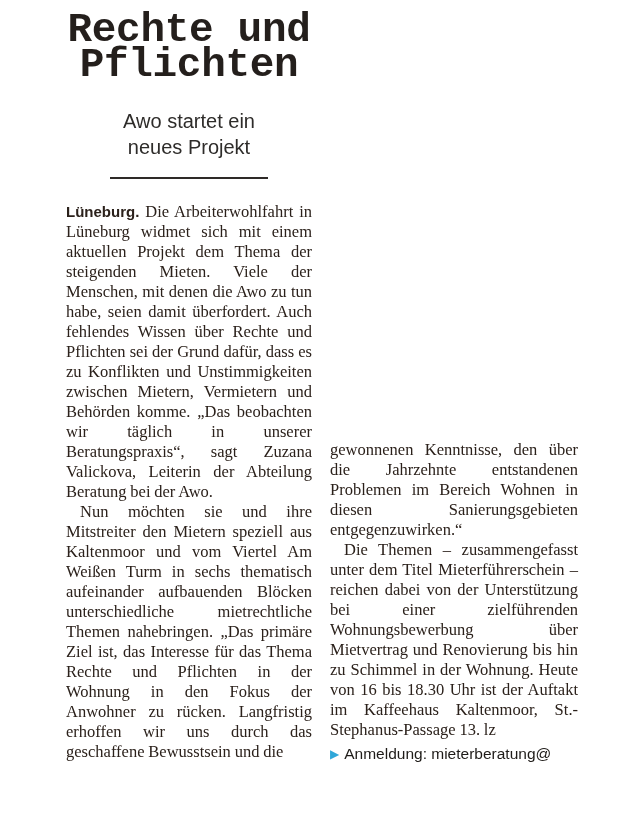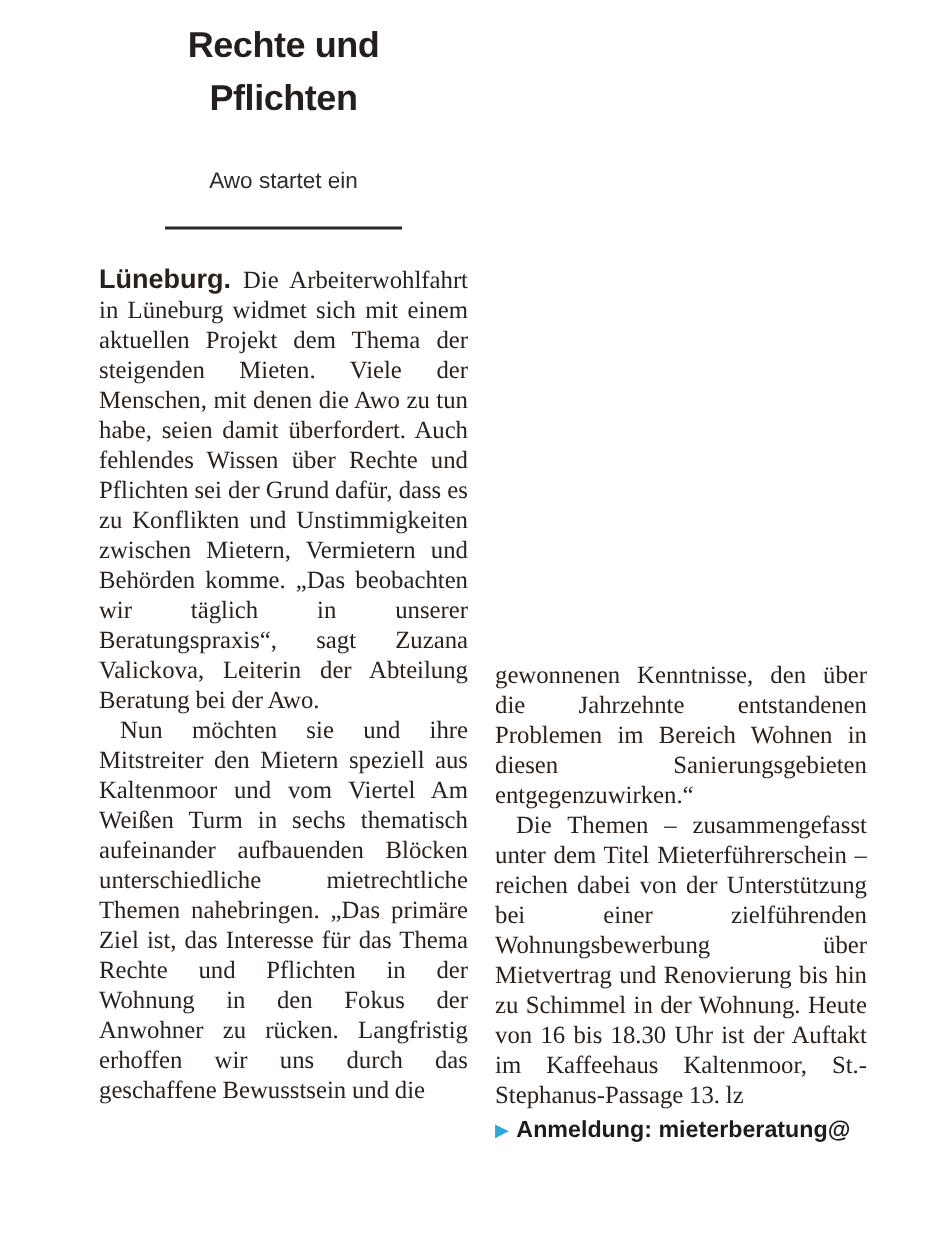--- a/index.html
+++ b/index.html
@@ -14,33 +14,33 @@
   .page { position: absolute; inset: 0; background: #ffffff; }
 
   
   .col-left {
     position: absolute; left: 66px; top: 0;
     width: 246px; height: 835px; overflow: hidden;
   }
   .headline {
     margin: 13px 0 0;
     text-align: center;
-    font-family: Liberation Sans, sans-serif;
+    font-family: Liberation Mono, monospace;
     font-weight: 700;
-    font-size: 24px; line-height: 35px;
+    font-size: 41px; line-height: 35px;
     letter-spacing: -0.3px;
     color: #241f1c;
   }
   .headline span { display: block; }
   .subtitle {
     margin: 25px 0 0;
     text-align: center;
     font-family: "Liberation Sans", sans-serif;
     font-weight: 400;
-    font-size: 15px; line-height: 26px;
+    font-size: 20px; line-height: 26px;
     color: #2e2c2a;
   }
   .subtitle span { display: block; }
   .rule {
     width: 158px; height: 2px;
     background: #2e2a28;
     margin: 17px auto 0;
   }
   .body-text {
     margin-top: 23px;
@@ -48,33 +48,33 @@
     color: #2b211b;
     text-align: justify;
     hyphens: auto; -webkit-hyphens: auto;
     word-spacing: -0.3px;
   }
   .body-text p { margin: 0; }
   .body-text p.indent { text-indent: 14px; }
   .lead-in {
     font-family: "Liberation Sans", sans-serif;
     font-weight: 700;
-    font-size: 18px;
+    font-size: 15px;
   }
   .sig { }
 
   
   .col-right {
     position: absolute; left: 330px; top: 424px;
     width: 248px;
   }
   .contact {
     margin-top: 3px;
     font-family: "Liberation Sans", sans-serif;
-    font-weight: 700;
+    font-weight: 400;
     font-size: 15.5px; line-height: 21px;
     color: #1e1b18;
     text-align: left;
   }
   .contact .line { display: block; }
   .arrow-icon {
     display: inline-block;
     font-size: 12px;
     margin-right: 5px;
     transform: translateY(-1px);
@@ -88,20 +88,21 @@
 
   <div class="col-left">
 
     <h1 class="headline">
       <span>Rechte und</span>
       <span>Pflichten</span>
     </h1>
 
     <h2 class="subtitle">
       <span>Awo startet ein</span>
+      <span>neues Projekt</span>
     </h2>
 
     <div class="rule"></div>
 
     <div class="body-text">
       <p><span class="lead-in">Lüneburg.</span> <span>Die Arbeiterwohlfahrt in Lüneburg widmet sich mit einem aktuellen Projekt dem Thema der steigenden Mieten. Viele der Menschen, mit denen die Awo zu tun habe, seien damit überfordert. Auch fehlendes Wissen über Rechte und Pflichten sei der Grund dafür, dass es zu Konflikten und Unstimmigkeiten zwischen Mietern, Vermietern und Behörden komme. „Das beobachten wir täglich in unserer Beratungspraxis“, sagt Zuzana Valickova, Leiterin der Abteilung Beratung bei der Awo.</span></p>
       <p class="indent">Nun möchten sie und ihre Mitstreiter den Mietern speziell aus Kaltenmoor und vom Viertel Am Weißen Turm in sechs thematisch aufeinander aufbauenden Blöcken unterschiedliche mietrechtliche Themen nahebringen. „Das primäre Ziel ist, das Interesse für das Thema Rechte und Pflichten in der Wohnung in den Fokus der Anwohner zu rücken. Langfristig erhoffen wir uns durch das geschaffene Bewusstsein und die</p>
     </div>
   </div>
 

